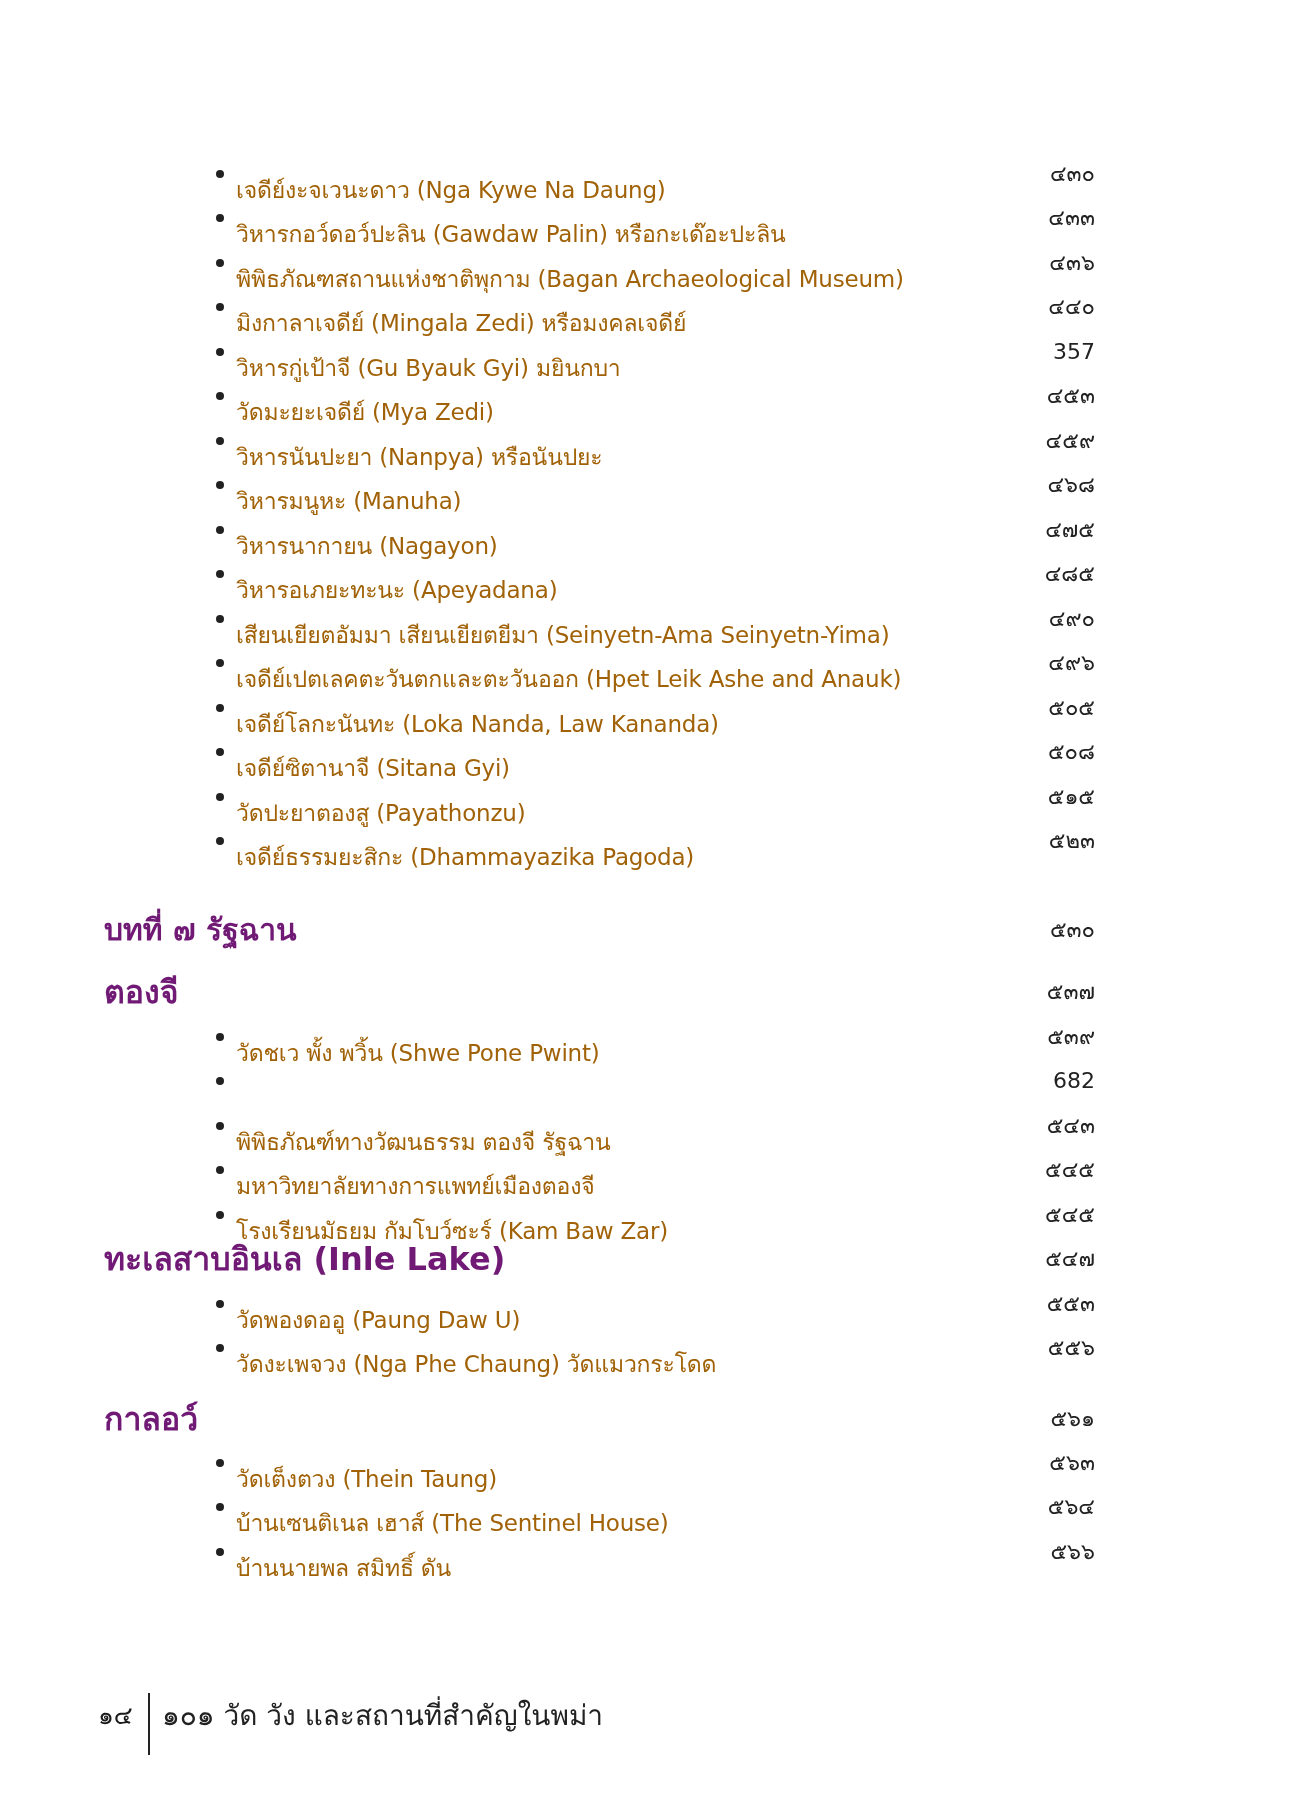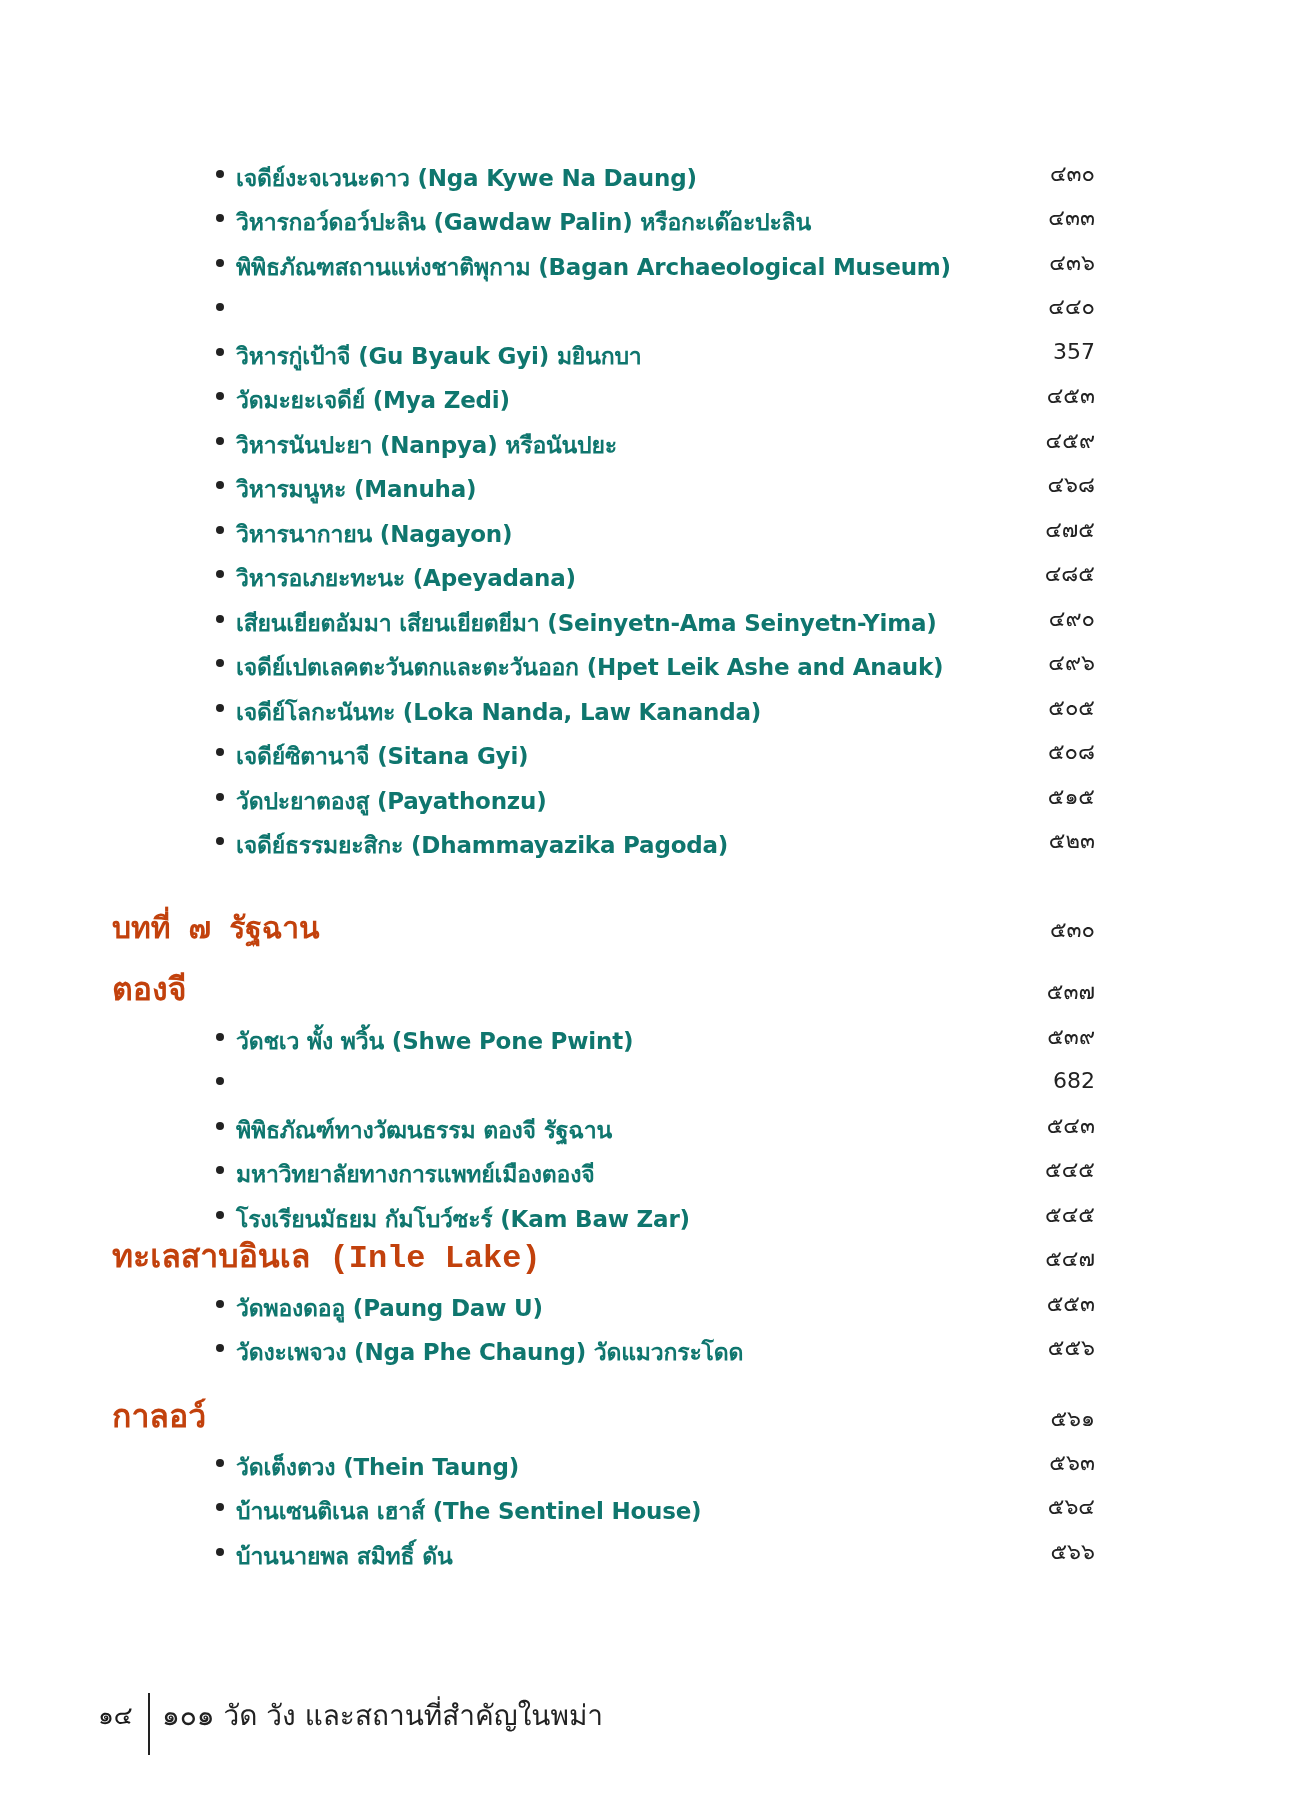--- a/index.html
+++ b/index.html
@@ -1,26 +1,26 @@
 <!DOCTYPE html>
 <html><head>
   <meta charset="utf-8">
   <style>
     html, body { margin: 0; padding: 0; background: #ffffff; }
     body { width: 1300px; height: 1800px; position: relative; overflow: hidden;
            font-family: "DejaVu Sans", "Liberation Sans", sans-serif; color: #1a1a1a; }
     .row { position: absolute; left: 0; width: 1300px; height: 44px; }
-    .item-text { position: absolute; left: 236px; top: 4px; font-size: 23px; line-height: 44px;
-                 font-weight: 700; color: #0f766e; white-space: nowrap; letter-spacing: -0.2px; }
+    .item-text { position: absolute; left: 236px; top: 16px; font-size: 23px; line-height: 44px;
+                 font-weight: 400; color: #a16207; white-space: nowrap; letter-spacing: -0.2px; }
     .bullet { position: absolute; left: 216px; top: 18px; width: 8px; height: 8px;
               border-radius: 50%; background: #222; }
     .page-num { position: absolute; right: 205px; top: 0; font-size: 22px; line-height: 44px;
                 color: #222; white-space: nowrap; text-align: right; margin-left: 48px; }
-    .heading { position: absolute; left: 112px; font-weight: bold; color: #c2410c;
-               white-space: nowrap; font-family: Liberation Mono, monospace; }
+    .heading { position: absolute; left: 104px; font-weight: bold; color: #701a75;
+               white-space: nowrap; }
     .h-chapter { font-size: 30px; line-height: 44px; }
     .h-section { font-size: 32px; line-height: 44px; }
     .footer { position: absolute; left: 98px; top: 1693px; height: 46px; }
     .footer-num { position: absolute; left: 0; top: 0; font-size: 25px; font-weight: normal;
                   line-height: 46px; color: #1a1a1a; white-space: nowrap; }
     .footer-rule { position: absolute; left: 50px; top: 0; width: 1.5px; height: 62px; background: #222; }
     .footer-title { position: absolute; left: 64px; top: 0; font-size: 28px; line-height: 46px;
                     color: #222; white-space: nowrap; }
   </style>
 </head>
@@ -37,20 +37,21 @@
       <span class="item-text">วิหารกอว์ดอว์ปะลิน (Gawdaw Palin) หรือกะเด๊อะปะลิน</span>
       <span class="page-num">๔๓๓</span>
     </div>
   <div class="row" style="top:241px">
       <span class="bullet"></span>
       <span class="item-text">พิพิธภัณฑสถานแห่งชาติพุกาม (Bagan Archaeological Museum)</span>
       <span class="page-num">๔๓๖</span>
     </div>
   <div class="row" style="top:285px">
       <span class="bullet"></span>
+      <span class="item-text">มิงกาลาเจดีย์ (Mingala Zedi) หรือมงคลเจดีย์</span>
       <span class="page-num">๔๔๐</span>
     </div>
   <div class="row" style="top:330px">
       <span class="bullet"></span>
       <span class="item-text">วิหารกู่เป้าจี (Gu Byauk Gyi) มยินกบา</span>
       <span class="page-num">357</span>
     </div>
   <div class="row" style="top:374px">
       <span class="bullet"></span>
       <span class="item-text">วัดมะยะเจดีย์ (Mya Zedi)</span>

